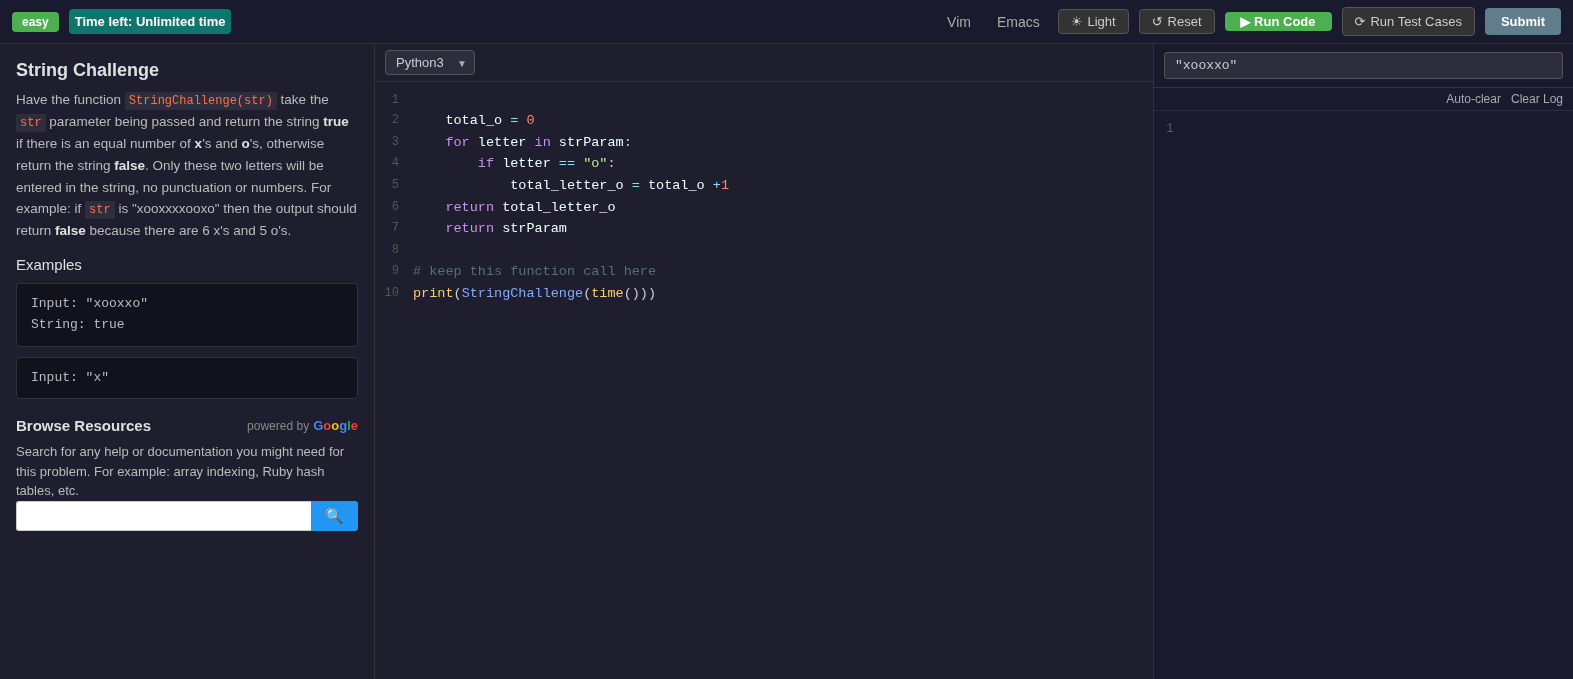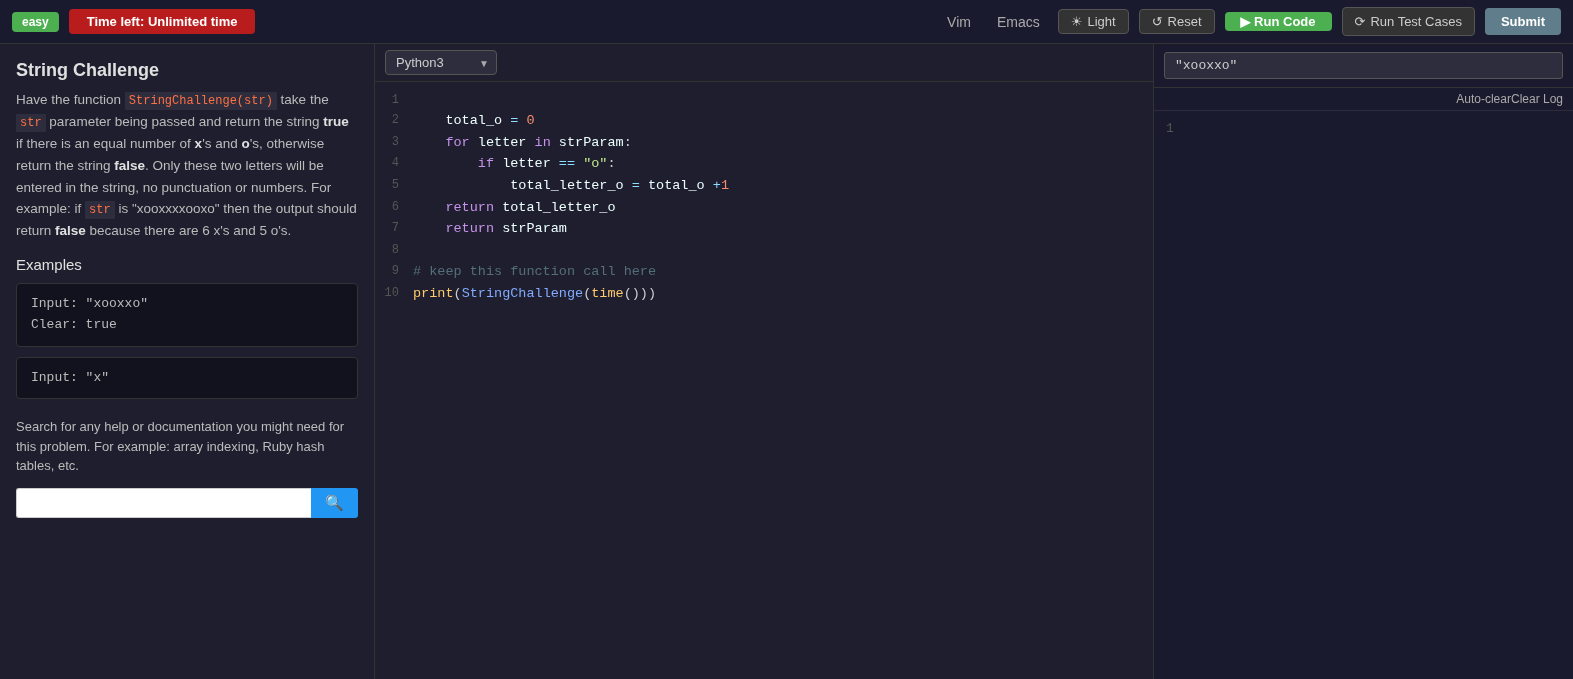--- a/index.html
+++ b/index.html
@@ -26,25 +26,25 @@
     }
     .badge-easy {
       background: #4caf50;
       color: #fff;
       font-size: 12px;
       font-weight: bold;
       padding: 3px 10px;
       border-radius: 4px;
     }
     .time-badge {
-      background: #b91c1c;
+      background: #0f766e;
       color: #fff;
       font-size: 13px;
       font-weight: 500;
-      padding: 5px 18px;
+      padding: 5px 6px;
       border-radius: 4px;
     }
     .time-badge span { font-weight: bold; }
     .spacer { flex: 1; }
     .vim-btn, .emacs-btn {
       background: none;
       border: none;
       color: #aaa;
       font-size: 14px;
       cursor: pointer;
@@ -191,21 +191,20 @@
       font-weight: bold;
       font-size: 13px;
     }
     .google-g .g-blue { color: #4285F4; }
     .google-g .g-red { color: #EA4335; }
     .google-g .g-yellow { color: #FBBC05; }
     .google-g .g-green { color: #34A853; }
     .browse-desc {
       font-size: 13px;
       color: #bbb;
-      margin-bottom: 12px;
       line-height: 1.5;
     }
     .search-row {
       display: flex;
       gap: 0;
     }
     .search-input {
       flex: 1;
       background: #fff;
       border: 1px solid #ccc;
@@ -237,21 +236,21 @@
     .editor-toolbar {
       display: flex;
       align-items: center;
       padding: 6px 10px;
       border-bottom: 1px solid #333;
     }
     .language-select {
       background: #2d2d3e;
       border: 1px solid #555;
       color: #ccc;
-      padding: 4px 39px 4px 10px;
+      padding: 4px 17px 4px 10px;
       font-size: 13px;
       border-radius: 4px;
       cursor: pointer;
       appearance: none;
       -webkit-appearance: none;
       position: relative;
     }
     .lang-wrapper {
       position: relative;
       display: inline-block;
@@ -323,20 +322,21 @@
       color: #ccc;
       padding: 5px 10px;
       font-family: 'Courier New', monospace;
       font-size: 13px;
       border-radius: 3px;
       outline: none;
     }
     .output-controls {
       display: flex;
       justify-content: flex-end;
+      gap: 10px;
       padding: 4px 10px;
       border-bottom: 1px solid #2d2d3e;
     }
     .auto-clear-btn, .clear-log-btn {
       background: none;
       border: none;
       color: #aaa;
       font-size: 12px;
       cursor: pointer;
     }
@@ -384,27 +384,36 @@
 <div class="main-layout">
 
   <div class="left-panel">
     <h2 class="challenge-title">String Challenge</h2>
     <div class="description">
       Have the function <code class="inline-code">StringChallenge(str)</code> take the <code class="inline-code">str</code> parameter being passed and return the string <strong>true</strong> if there is an equal number of <strong>x</strong>'s and <strong>o</strong>'s, otherwise return the string <strong>false</strong>. Only these two letters will be entered in the string, no punctuation or numbers. For example: if <code class="inline-code">str</code> is "xooxxxxooxo" then the output should return <strong>false</strong> because there are 6 x's and 5 o's.
     </div>
     <div class="examples-title">Examples</div>
     <div class="example-box">
       <div>Input:  "xooxxo"</div>
-      <div>Clear: true</div>
+      <div>String: true</div>
     </div>
     <div class="example-box">
       <div>Input:  "x"</div>
     </div>
 
     <div class="browse-section">
+      <div class="browse-header">
+        <span class="browse-title">Browse Resources</span>
+        <span class="powered-by">
+          <span>powered by</span>
+          <span class="google-g">
+            <span class="g-blue">G</span><span class="g-red">o</span><span class="g-yellow">o</span><span class="g-blue">g</span><span class="g-green">l</span><span class="g-red">e</span>
+          </span>
+        </span>
+      </div>
       <p class="browse-desc">Search for any help or documentation you might need for this problem. For example: array indexing, Ruby hash tables, etc.</p>
       <div class="search-row">
         <input class="search-input" type="text" style="">
         <button class="search-btn">
           <span>🔍</span>
         </button>
       </div>
     </div>
   </div>
 

